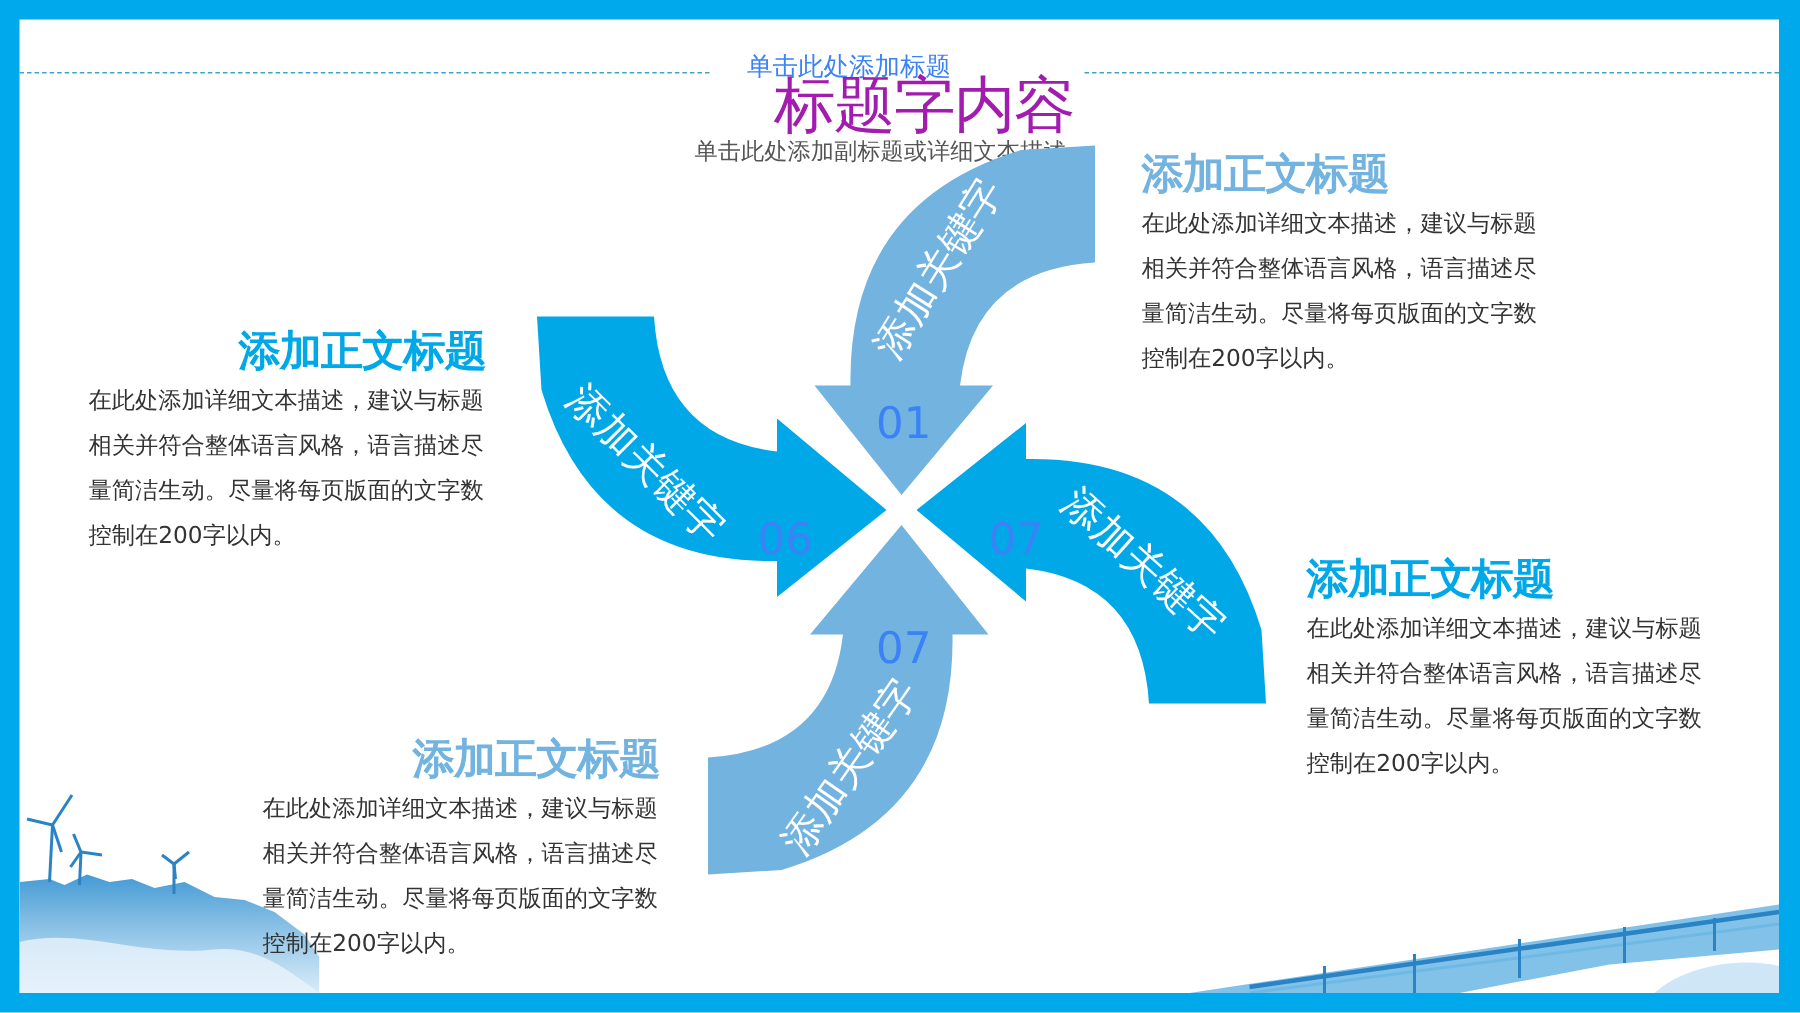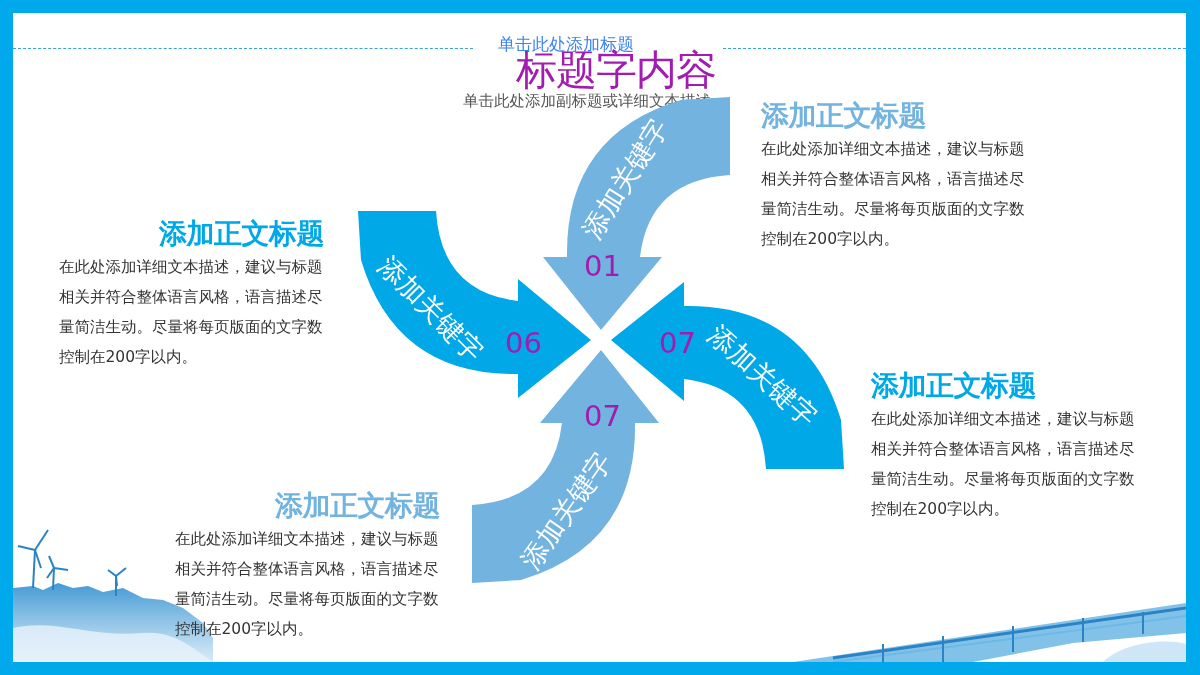--- a/index.html
+++ b/index.html
@@ -10,21 +10,21 @@
   .dash-right { left:710px; width:463px; }
   .ghost-title { position:absolute; left:485px; top:20px; font-size:17px; color:#3b82f6; letter-spacing:0px; white-space:nowrap; }
   .main-title { position:absolute; left:503px; top:30px; font-size:41px; color:#a21caf; white-space:nowrap; letter-spacing:-1px; }
   .subtitle { position:absolute; left:450px; top:78px; font-size:15.5px; color:#555; white-space:nowrap; }
   .block { position:absolute; width:270px; }
   .block .heading { font-size:28px; font-weight:bold; white-space:nowrap; letter-spacing:-0.5px; line-height:32px; }
   .block .para { font-size:15.5px; color:#333; line-height:30px; margin-top:2px; }
   .block.right-align .heading { text-align:right; }
   svg.arrows { position:absolute; left:0; top:0; }
   .arrow-label { position:absolute; color:#fff; font-size:27px; white-space:nowrap; transform-origin:center center; }
-  .arrow-num { position:absolute; color:#a21caf; font-size:29px; white-space:nowrap; }
+  .arrow-num { position:absolute; color:#3b82f6; font-size:29px; white-space:nowrap;margin-top:16px; }
   .scene { position:absolute; }
 </style>
 </head>
 <body>
 
 <div class="canvas">
 
   <div class="dash-line dash-left"></div>
   <div class="dash-line dash-right"></div>
 

